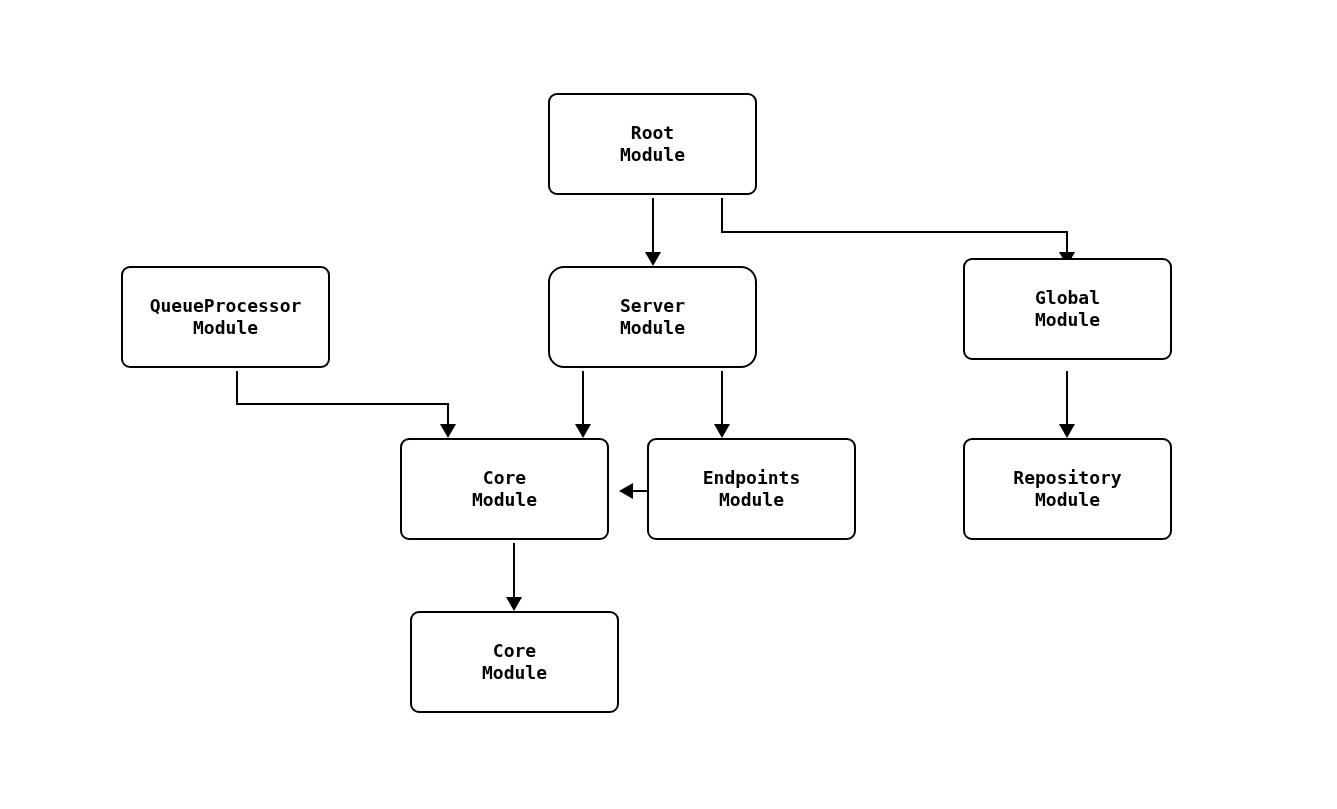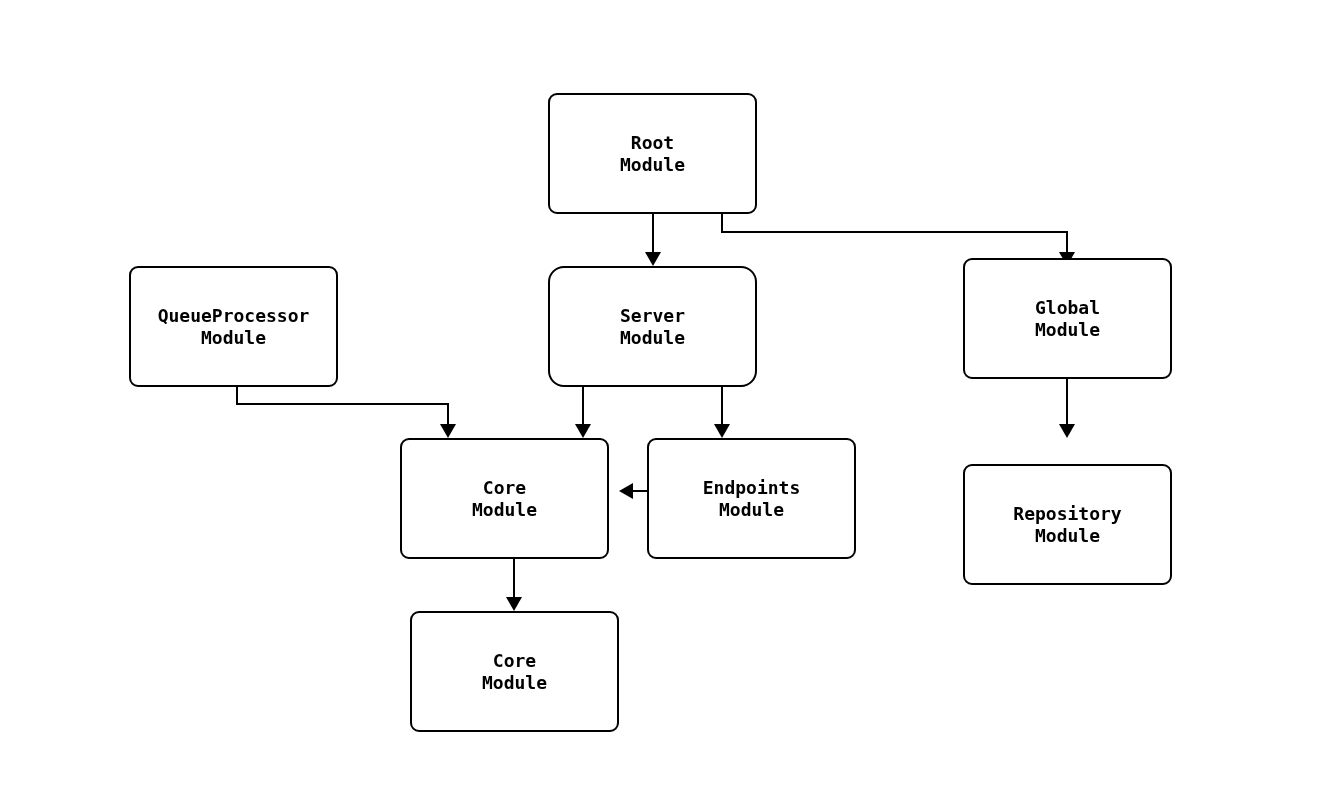--- a/index.html
+++ b/index.html
@@ -18,21 +18,21 @@
   .edges-layer {
     position: absolute;
     left: 0;
     top: 0;
     width: 1337px;
     height: 809px;
   }
   .node {
     position: absolute;
     width: 209px;
-    height: 121px;
+    height: 102px;
     box-sizing: border-box;
     background: #ffffff;
     border: 2px solid #000000;
     border-radius: 9px;
     display: flex;
     align-items: center;
     justify-content: center;
     text-align: center;
   }
   .node .label {
@@ -82,21 +82,21 @@
 
     <path class="edge-line" d="M 514 543 L 514 609"></path>
     <polygon class="arrowhead" points="506,597 522,597 514,611"></polygon>
   </svg>
 
   <div class="node" style="left:548px; top:93px;">
     <div class="label">Root
 Module</div>
   </div>
 
-  <div class="node" style="left:129px; top:266px;">
+  <div class="node" style="left:121px; top:266px;">
     <div class="label">QueueProcessor
 Module</div>
   </div>
 
   <div class="node" style="left:548px; top:266px;border-radius:16px;">
     <div class="label">Server
 Module</div>
   </div>
 
   <div class="node" style="left:963px; top:258px;">
@@ -107,21 +107,21 @@
   <div class="node" style="left:400px; top:438px;">
     <div class="label">Core
 Module</div>
   </div>
 
   <div class="node" style="left:647px; top:438px;">
     <div class="label">Endpoints
 Module</div>
   </div>
 
-  <div class="node" style="left:963px; top:464px;">
+  <div class="node" style="left:963px; top:438px;">
     <div class="label">Repository
 Module</div>
   </div>
 
   <div class="node" style="left:410px; top:611px;">
     <div class="label">Core
 Module</div>
   </div>
 
 </div>

